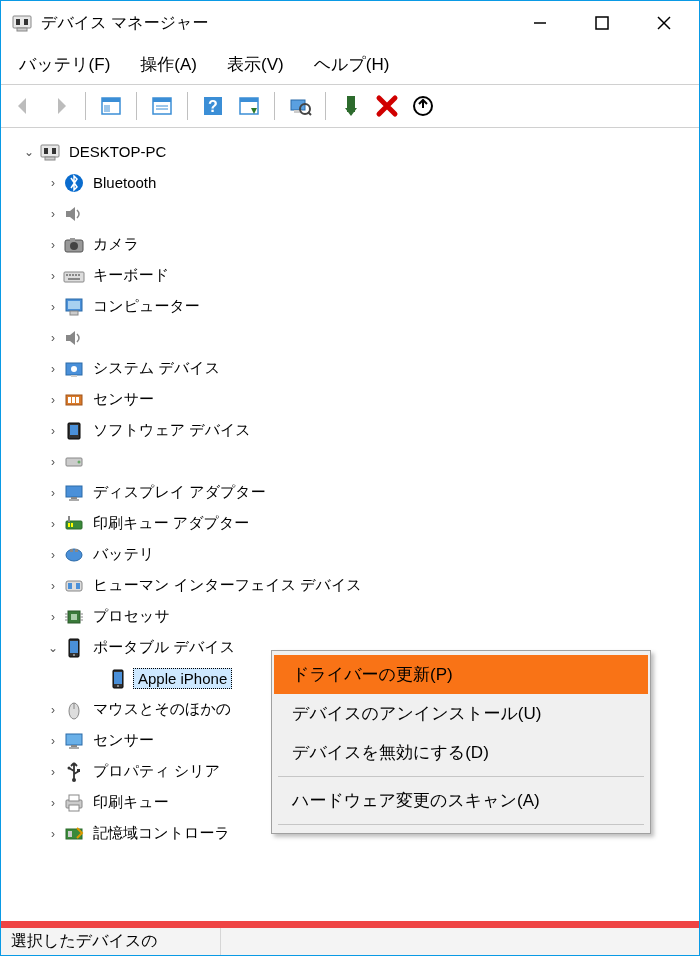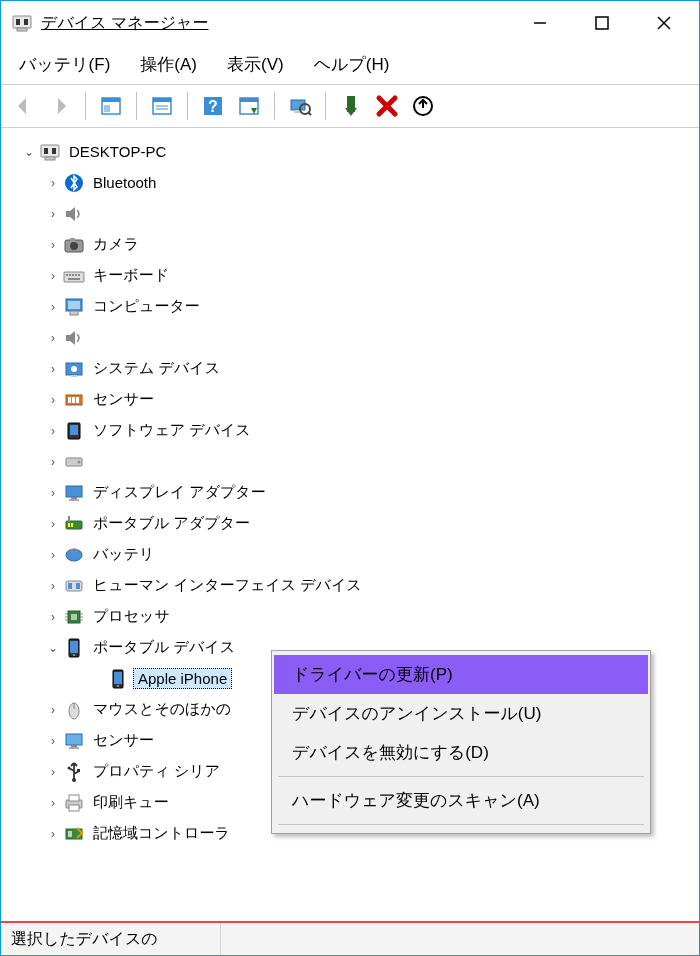--- a/index.html
+++ b/index.html
@@ -17,21 +17,20 @@
     display: flex;
     flex-direction: column;
     background: #fff;
   }
   .titlebar {
     height: 44px;
     display: flex;
     align-items: center;
     padding: 0 4px 0 10px;
     flex-shrink: 0;
-    text-decoration: underline;
   }
   .titlebar .app-icon {
     width: 22px;
     height: 22px;
     margin-right: 8px;
   }
   .title-text {
     flex: 1;
     font-size: 16px;
   }
@@ -123,29 +122,29 @@
     border: 1px solid #a0a0a0;
     box-shadow: 3px 3px 4px rgba(0,0,0,0.25);
     padding: 4px 2px;
   }
   .context-menu .citem {
     padding: 8px 18px;
     font-size: 17px;
     cursor: default;
   }
   .context-menu .citem.highlight {
-    background: #8b5cf6;
+    background: #f97316;
   }
   .context-menu .csep {
     height: 1px;
     background: #c6c6c6;
     margin: 4px 4px;
   }
   .statusbar {
-    border-top: 2px solid #ef4444;
+    border-top: 7px solid #ef4444;
     height: 34px;
     display: flex;
     align-items: center;
     padding: 0 10px;
     font-size: 16px;
     flex-shrink: 0;
     background: #f4f4f4;
   }
   .statusbar .scell {
     border-right: 1px solid #d6d6d6;
@@ -392,21 +391,21 @@
         </div>
         <div class="tree-row">
           <span class="indent" style="width:38px"></span>
           <span class="expander">›</span>
           <span class="node-icon"><svg viewBox="0 0 22 22">
               <rect x="3" y="8" width="16" height="8" rx="1" fill="#3a8a3a" stroke="#2a6a2a"></rect>
               <rect x="5" y="3" width="2" height="6" fill="#888"></rect>
               <rect x="5" y="10" width="2" height="4" fill="#ff0"></rect>
               <rect x="8" y="10" width="2" height="4" fill="#ff0"></rect>
             </svg></span>
-          <span class="node-label">ポータブル アダプター</span>
+          <span class="node-label">印刷キュー アダプター</span>
         </div>
         <div class="tree-row">
           <span class="indent" style="width:38px"></span>
           <span class="expander">›</span>
           <span class="node-icon"><svg viewBox="0 0 22 22">
               <ellipse cx="11" cy="11" rx="8" ry="6" fill="#4a90d9" stroke="#2a6aa8"></ellipse>
               <rect x="7" y="5" width="3" height="3" fill="#888"></rect>
               <rect x="12" y="5" width="3" height="3" fill="#888"></rect>
             </svg></span>
           <span class="node-label">バッテリ</span>

